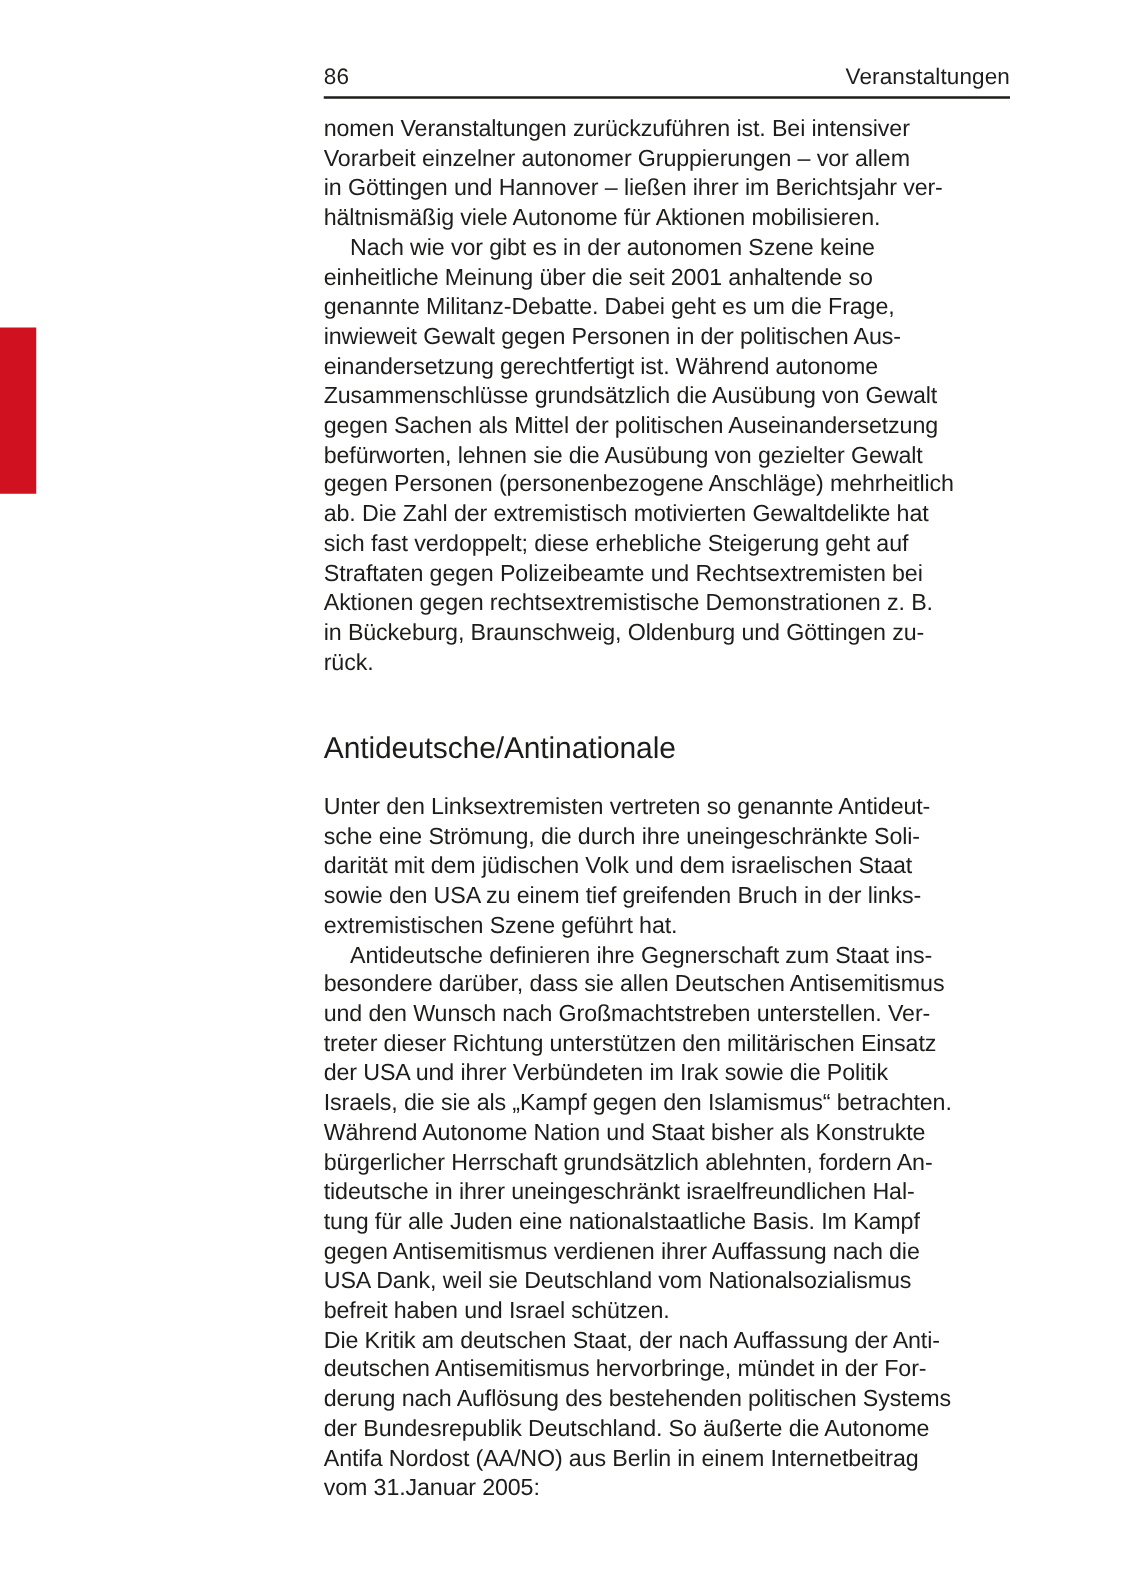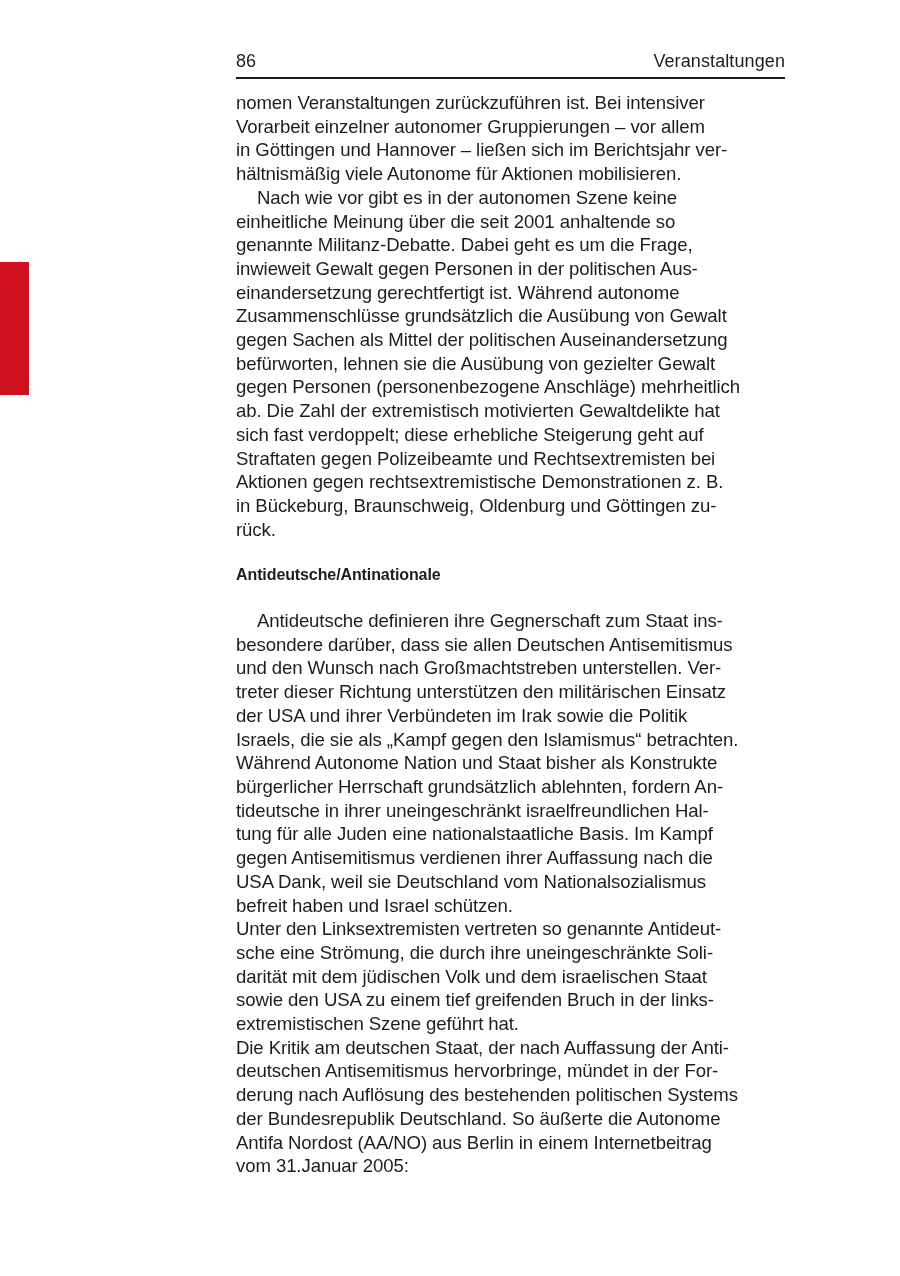--- a/index.html
+++ b/index.html
@@ -15,21 +15,21 @@
   }
   .red-marker {
     position: absolute;
     left: 0;
     top: 262px;
     width: 29px;
     height: 133px;
   }
   .content {
     position: absolute;
-    left: 236px;
+    left: 259px;
     top: 50px;
     width: 549px;
   }
   .page-header {
     display: flex;
     justify-content: space-between;
     align-items: flex-end;
     font-size: 18px;
     line-height: 22px;
     padding-bottom: 5px;
@@ -42,24 +42,24 @@
     line-height: 23.7px;
     letter-spacing: -0.1px;
   }
   .para {
     white-space: pre;
   }
   .para.indent {
     text-indent: 21px;
   }
   .section-heading {
-    font-weight: bold;
-    font-size: 16px;
+    font-weight: normal;
+    font-size: 24px;
     line-height: 23.7px;
-    margin-top: 22px;
+    margin-top: 46px;
     margin-bottom: 22px;
     letter-spacing: -0.1px;
   }
 </style>
 </head>
 <body>
 
 <div class="page" style="color: rgb(29, 29, 27);">
 
   <div class="red-marker" style="background: rgb(208, 18, 32);"></div>
@@ -68,61 +68,61 @@
 
     <div class="page-header">
       <span>86</span>
       <span>Veranstaltungen</span>
     </div>
 
     <div class="body-text">
 
       <p class="para">nomen Veranstaltungen zurückzuführen ist. Bei intensiver
 Vorarbeit einzelner autonomer Gruppierungen – vor allem
-in Göttingen und Hannover – ließen sich im Berichtsjahr ver-
+in Göttingen und Hannover – ließen ihrer im Berichtsjahr ver-
 hältnismäßig viele Autonome für Aktionen mobilisieren.</p>
 
       <p class="para indent">Nach wie vor gibt es in der autonomen Szene keine
 einheitliche Meinung über die seit 2001 anhaltende so
 genannte Militanz-Debatte. Dabei geht es um die Frage,
 inwieweit Gewalt gegen Personen in der politischen Aus-
 einandersetzung gerechtfertigt ist. Während autonome
 Zusammenschlüsse grundsätzlich die Ausübung von Gewalt
 gegen Sachen als Mittel der politischen Auseinandersetzung
 befürworten, lehnen sie die Ausübung von gezielter Gewalt
 gegen Personen (personenbezogene Anschläge) mehrheitlich
 ab. Die Zahl der extremistisch motivierten Gewaltdelikte hat
 sich fast verdoppelt; diese erhebliche Steigerung geht auf
 Straftaten gegen Polizeibeamte und Rechtsextremisten bei
 Aktionen gegen rechtsextremistische Demonstrationen z. B.
 in Bückeburg, Braunschweig, Oldenburg und Göttingen zu-
 rück.</p>
 
       <h2 class="section-heading">Antideutsche/Antinationale</h2>
 
+      <p class="para">Unter den Linksextremisten vertreten so genannte Antideut-
+sche eine Strömung, die durch ihre uneingeschränkte Soli-
+darität mit dem jüdischen Volk und dem israelischen Staat
+sowie den USA zu einem tief greifenden Bruch in der links-
+extremistischen Szene geführt hat.</p>
+
       <p class="para indent">Antideutsche definieren ihre Gegnerschaft zum Staat ins-
 besondere darüber, dass sie allen Deutschen Antisemitismus
 und den Wunsch nach Großmachtstreben unterstellen. Ver-
 treter dieser Richtung unterstützen den militärischen Einsatz
 der USA und ihrer Verbündeten im Irak sowie die Politik
 Israels, die sie als „Kampf gegen den Islamismus“ betrachten.
 Während Autonome Nation und Staat bisher als Konstrukte
 bürgerlicher Herrschaft grundsätzlich ablehnten, fordern An-
 tideutsche in ihrer uneingeschränkt israelfreundlichen Hal-
 tung für alle Juden eine nationalstaatliche Basis. Im Kampf
 gegen Antisemitismus verdienen ihrer Auffassung nach die
 USA Dank, weil sie Deutschland vom Nationalsozialismus
 befreit haben und Israel schützen.</p>
 
-      <p class="para">Unter den Linksextremisten vertreten so genannte Antideut-
-sche eine Strömung, die durch ihre uneingeschränkte Soli-
-darität mit dem jüdischen Volk und dem israelischen Staat
-sowie den USA zu einem tief greifenden Bruch in der links-
-extremistischen Szene geführt hat.</p>
-
       <p class="para">Die Kritik am deutschen Staat, der nach Auffassung der Anti-
 deutschen Antisemitismus hervorbringe, mündet in der For-
 derung nach Auflösung des bestehenden politischen Systems
 der Bundesrepublik Deutschland. So äußerte die Autonome
 Antifa Nordost (AA/NO) aus Berlin in einem Internetbeitrag
 vom 31.Januar 2005:</p>
 
     </div>
   </div>
 </div>

